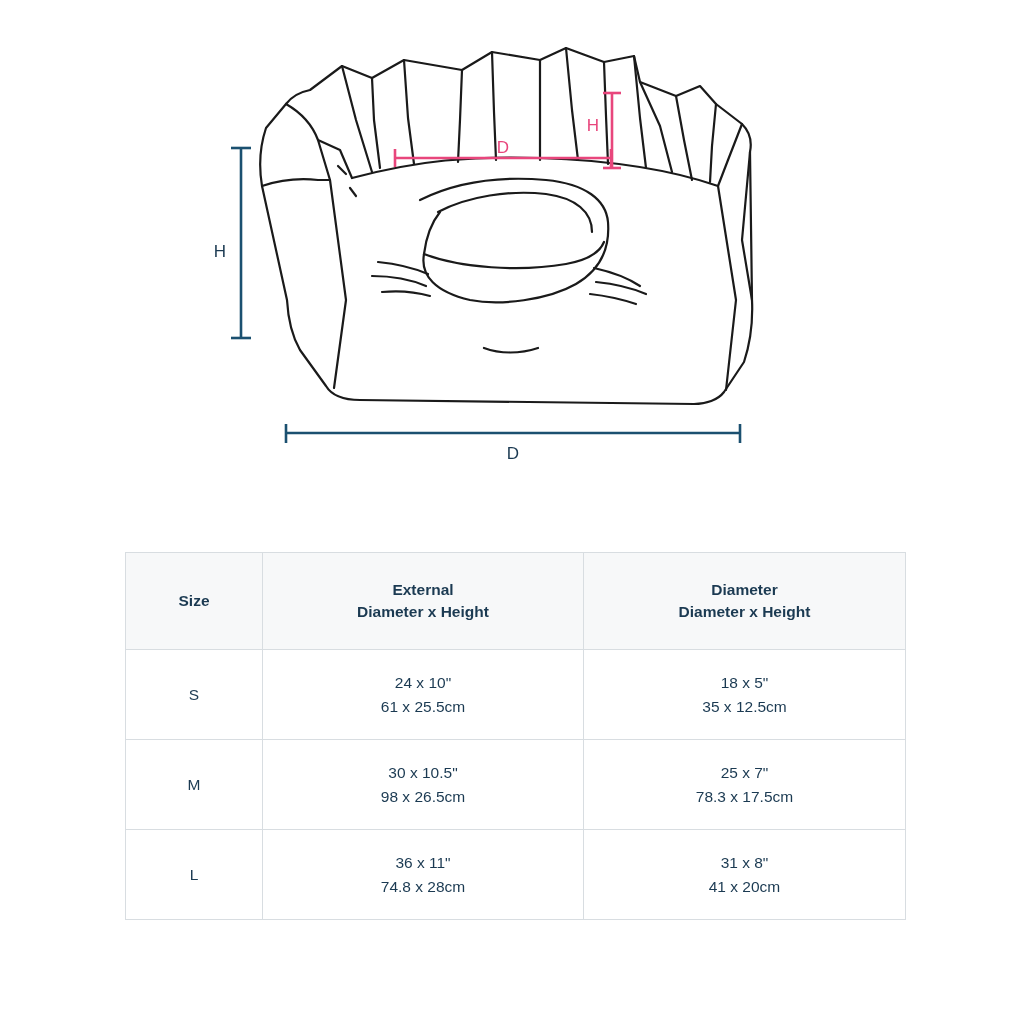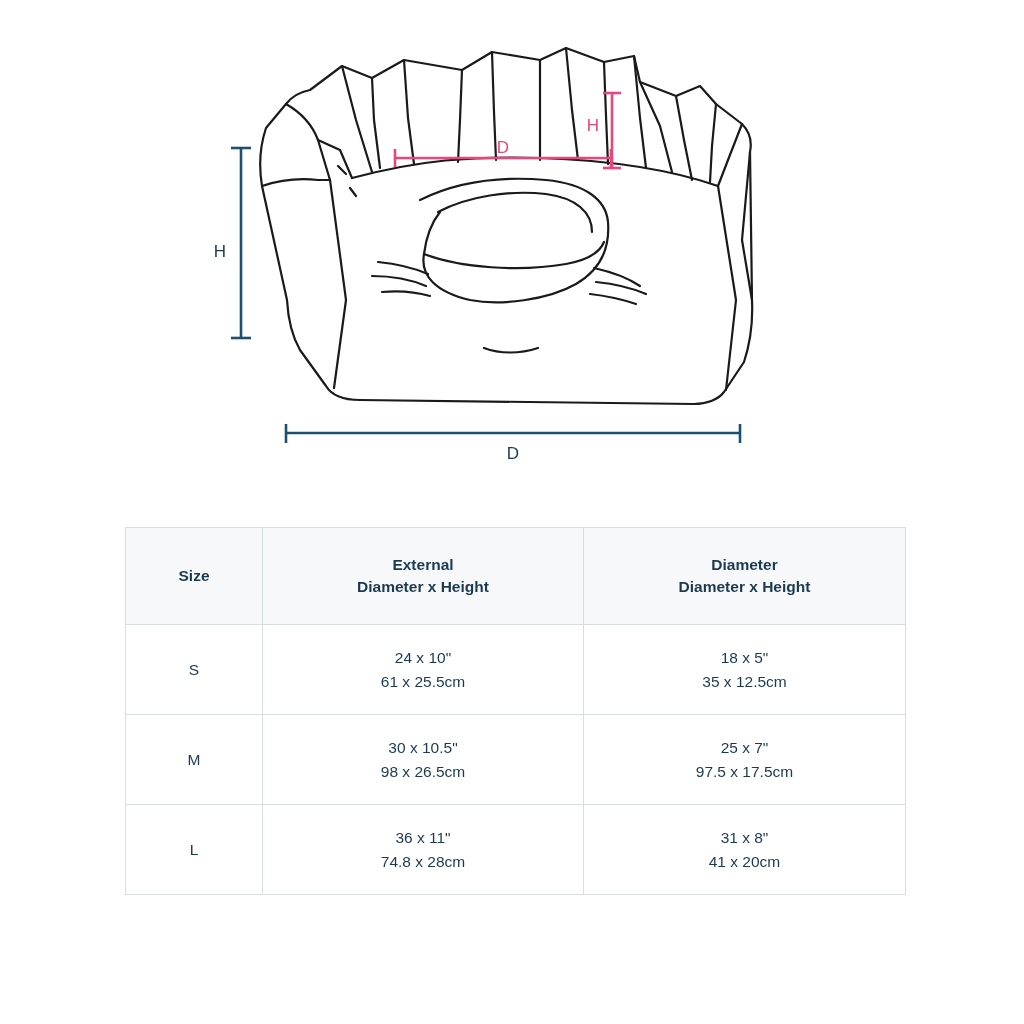--- a/index.html
+++ b/index.html
@@ -30,21 +30,21 @@
     height: 500px;
   }
   .diagram-svg {
     display: block;
   }
 
   
   .size-table {
     position: absolute;
     left: 125px;
-    top: 527px;
+    top: 552px;
     width: 741px;
     border-collapse: collapse;
     table-layout: fixed;
   }
   .size-table th,
   .size-table td {
     border: 1px solid #d8dde1;
     text-align: center;
     vertical-align: middle;
     color: #1b3a52;
@@ -218,21 +218,21 @@
       <tr>
         <td>
           <span class="cell-line">M</span>
         </td>
         <td>
           <span class="cell-line">30 x 10.5"</span>
           <span class="cell-line">98 x 26.5cm</span>
         </td>
         <td>
           <span class="cell-line">25 x 7"</span>
-          <span class="cell-line">97.5 x 17.5cm</span>
+          <span class="cell-line">78.3 x 17.5cm</span>
         </td>
       </tr>
       <tr>
         <td>
           <span class="cell-line">L</span>
         </td>
         <td>
           <span class="cell-line">36 x 11"</span>
           <span class="cell-line">74.8 x 28cm</span>
         </td>

